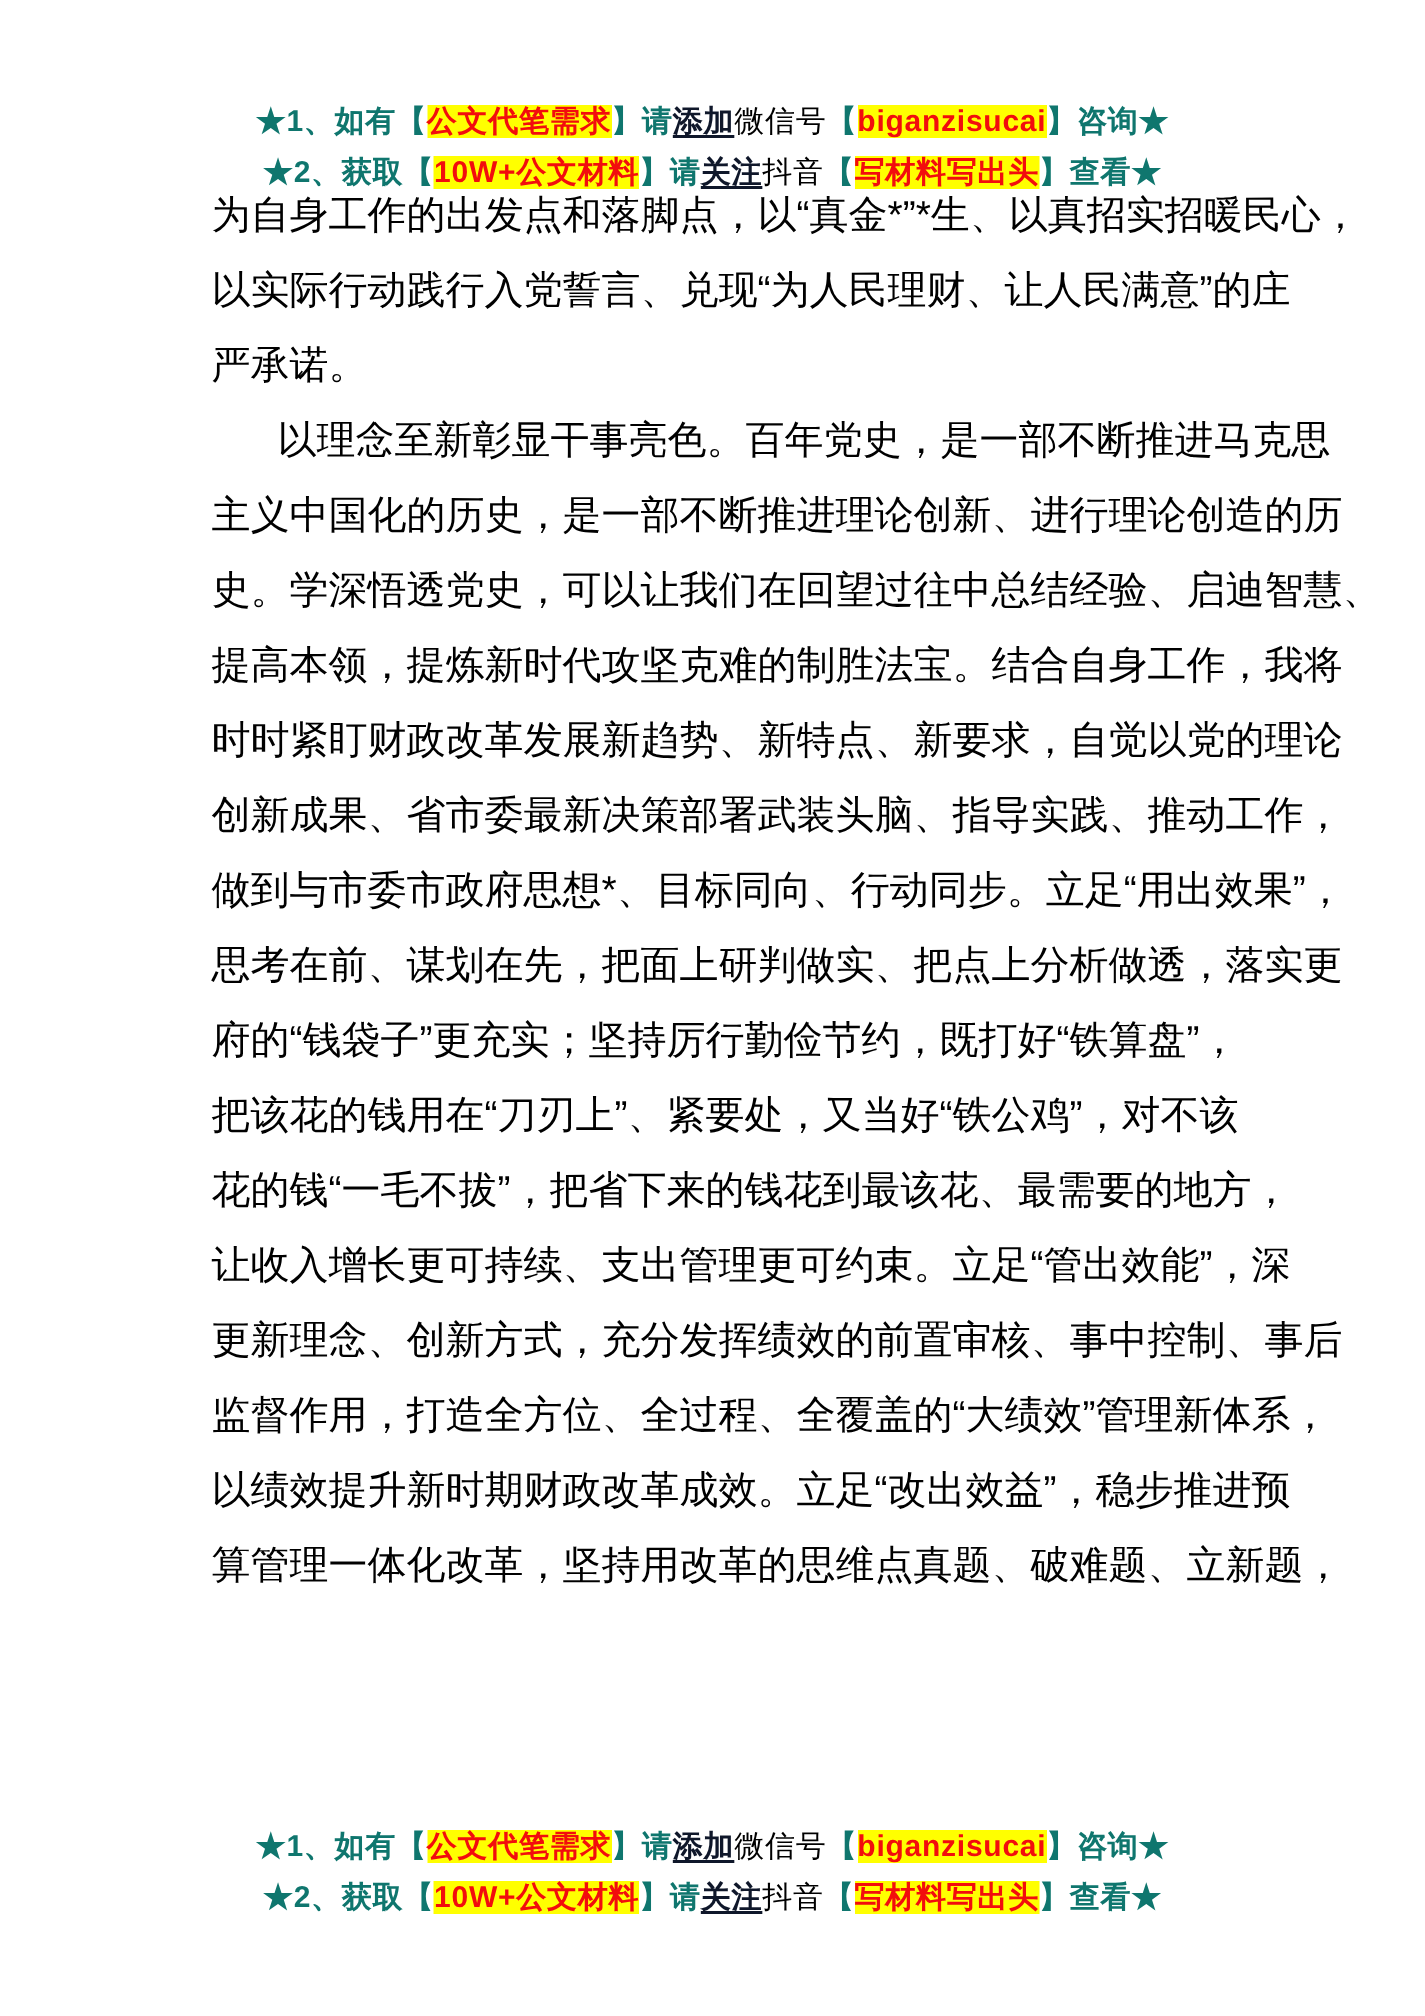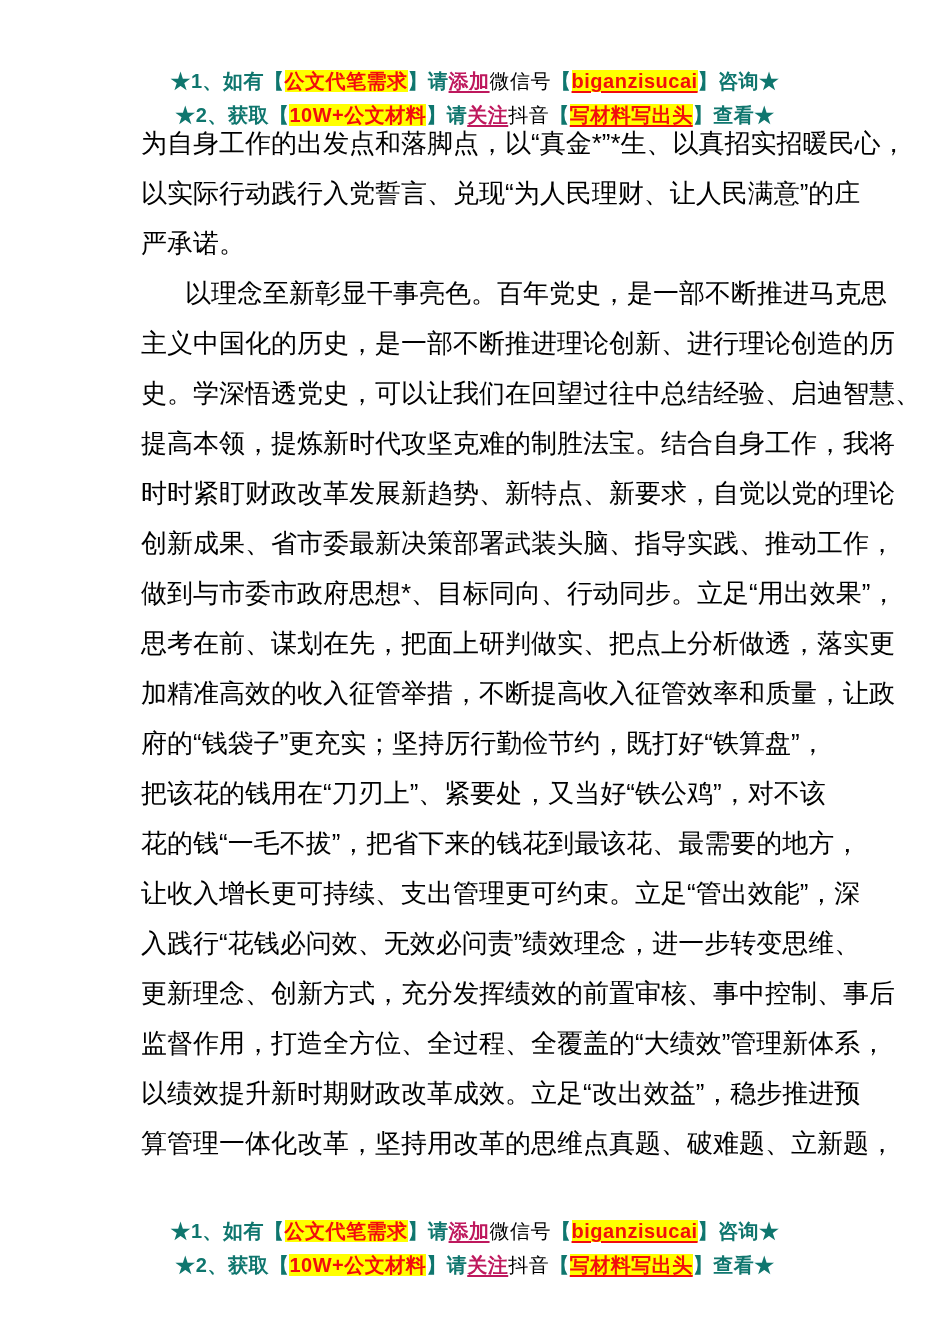--- a/index.html
+++ b/index.html
@@ -22,29 +22,28 @@
     font-weight: 700;
     line-height: 34px;
     letter-spacing: 0.5px;
   }
   .notice-header { top: 64px; }
   .notice-footer { top: 1214px; }
   .seg { white-space: pre; }
   .seg-b { font-weight: 700; color: #0f766e; }
   .seg-r { font-weight: 400; color: #000000; text-align: right; }
   .seg-b-u {
-    font-weight: 700; color: #be185d;
+    font-weight: 700; color: #0f172a;
     text-decoration: underline;
     text-decoration-thickness: 2px;
     text-underline-offset: 3px;
   }
   .seg-hl { font-weight: 700; }
   .seg-hl-u {
     font-weight: 700;
-    text-decoration: underline;
     text-decoration-thickness: 2px;
     text-underline-offset: 3px;
   }
   
   .body-text {
     position: absolute;
     top: 118px;
     left: 141px;
     width: 677px;
     font-size: 26px;
@@ -73,26 +72,24 @@
       <div class="body-line">以实际行动践行入党誓言、兑现“为人民理财、让人民满意”的庄</div>
       <div class="body-line no-justify">严承诺。</div>
       <div class="body-line indent">以理念至新彰显干事亮色。百年党史，是一部不断推进马克思</div>
       <div class="body-line">主义中国化的历史，是一部不断推进理论创新、进行理论创造的历</div>
       <div class="body-line">史。学深悟透党史，可以让我们在回望过往中总结经验、启迪智慧、</div>
       <div class="body-line">提高本领，提炼新时代攻坚克难的制胜法宝。结合自身工作，我将</div>
       <div class="body-line">时时紧盯财政改革发展新趋势、新特点、新要求，自觉以党的理论</div>
       <div class="body-line">创新成果、省市委最新决策部署武装头脑、指导实践、推动工作，</div>
       <div class="body-line">做到与市委市政府思想*、目标同向、行动同步。立足“用出效果”，</div>
       <div class="body-line">思考在前、谋划在先，把面上研判做实、把点上分析做透，落实更</div>
-      <div class="body-line">加精准高效的收入征管举措，不断提高收入征管效率和质量，让政</div>
       <div class="body-line">府的“钱袋子”更充实；坚持厉行勤俭节约，既打好“铁算盘”，</div>
       <div class="body-line">把该花的钱用在“刀刃上”、紧要处，又当好“铁公鸡”，对不该</div>
       <div class="body-line">花的钱“一毛不拔”，把省下来的钱花到最该花、最需要的地方，</div>
       <div class="body-line">让收入增长更可持续、支出管理更可约束。立足“管出效能”，深</div>
-      <div class="body-line">入践行“花钱必问效、无效必问责”绩效理念，进一步转变思维、</div>
       <div class="body-line">更新理念、创新方式，充分发挥绩效的前置审核、事中控制、事后</div>
       <div class="body-line">监督作用，打造全方位、全过程、全覆盖的“大绩效”管理新体系，</div>
       <div class="body-line">以绩效提升新时期财政改革成效。立足“改出效益”，稳步推进预</div>
       <div class="body-line">算管理一体化改革，坚持用改革的思维点真题、破难题、立新题，</div>
     </div>
   <div class="notice notice-footer">
       <div class="notice-line"><span class="seg seg-b">★1、如有【</span><span class="seg seg-hl" style="color: rgb(242, 13, 13); background-color: rgb(255, 255, 0);">公文代笔需求</span><span class="seg seg-b">】请</span><span class="seg seg-b-u">添加</span><span class="seg seg-r">微信号</span><span class="seg seg-b">【</span><span class="seg seg-hl-u" style="color: rgb(242, 13, 13); background-color: rgb(255, 255, 0);">biganzisucai</span><span class="seg seg-b">】咨询★</span></div>
       <div class="notice-line"><span class="seg seg-b">★2、获取【</span><span class="seg seg-hl" style="color: rgb(242, 13, 13); background-color: rgb(255, 255, 0);">10W+公文材料</span><span class="seg seg-b">】请</span><span class="seg seg-b-u">关注</span><span class="seg seg-r">抖音</span><span class="seg seg-b">【</span><span class="seg seg-hl-u" style="color: rgb(242, 13, 13); background-color: rgb(255, 255, 0);">写材料写出头</span><span class="seg seg-b">】查看★</span></div>
     </div>
 </div>

